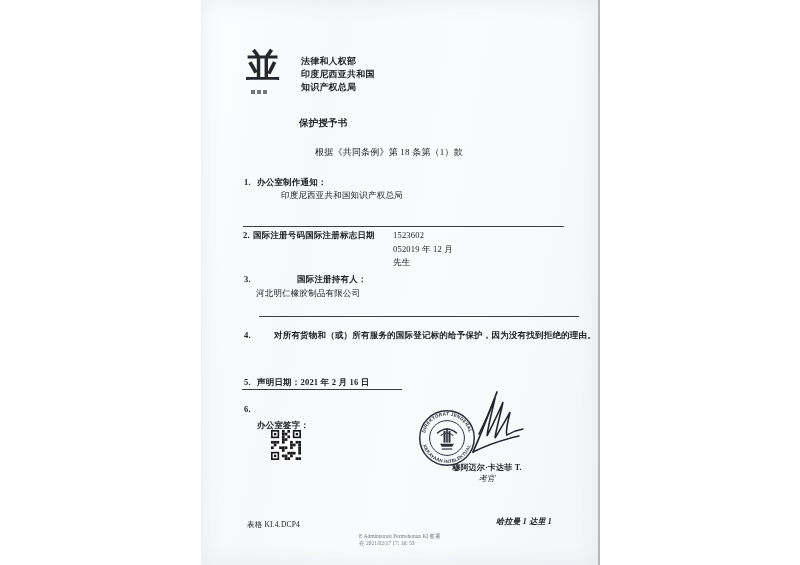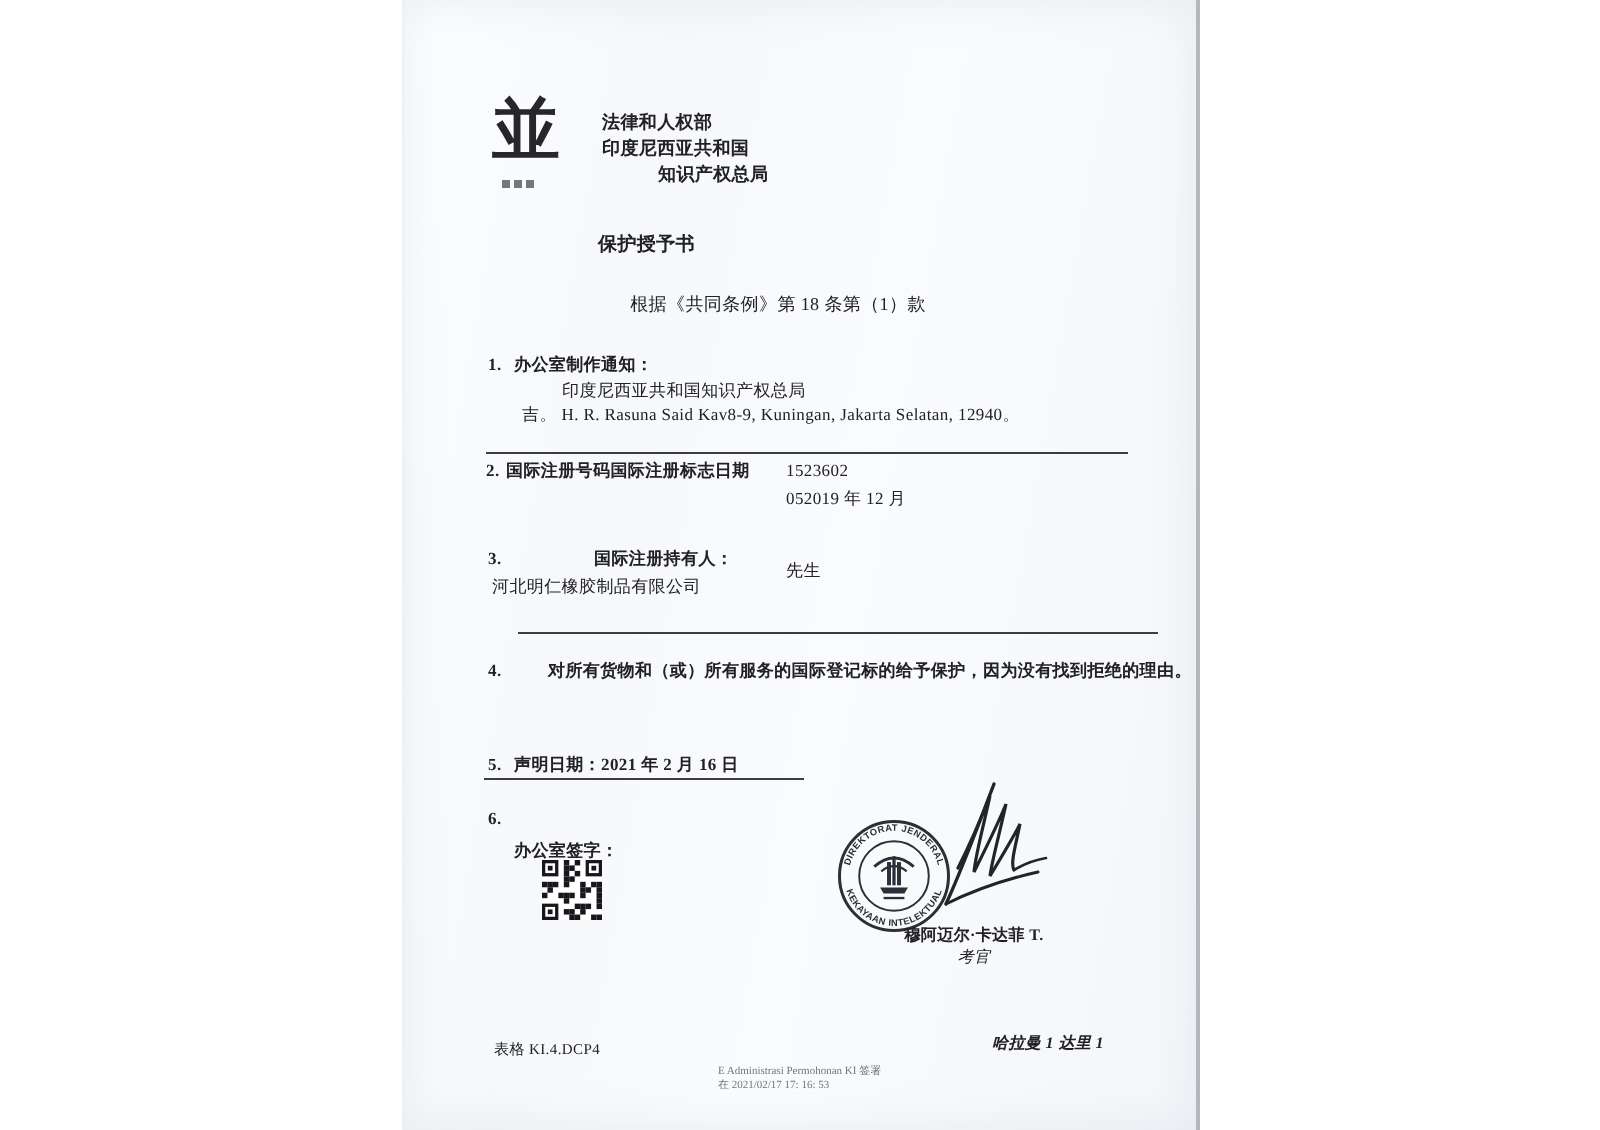--- a/index.html
+++ b/index.html
@@ -26,41 +26,40 @@
 </head>
 <body>
 
 <div class="paper">
 
   <div class="logo-glyph" style="left:44px;top:48px;">並</div>
   <div class="caption-marks" style="left:49px;top:90px;"></div>
 
   <div class="t b" style="left:99px;top:56px;font-size:9px;">法律和人权部</div>
   <div class="t b" style="left:99px;top:69px;font-size:9px;">印度尼西亚共和国</div>
-  <div class="t b" style="left:99px;top:82px;font-size:9px;margin-left:28px;">知识产权总局</div>
+  <div class="t b" style="left:99px;top:82px;font-size:9px;">知识产权总局</div>
 
   <div class="t b" style="left:97px;top:118px;font-size:9.5px;">保护授予书</div>
 
   <div class="t c" style="left:37px;top:147px;width:300px;font-size:9px;text-align:center;">根据《共同条例》第 18 条第（1）款</div>
 
   <div class="t b" style="left:42px;top:177px;">1.</div>
   <div class="t b" style="left:55px;top:177px;">办公室制作通知：</div>
   <div class="t" style="left:59px;top:190px;padding-left:20px;">印度尼西亚共和国知识产权总局</div>
-  <div class="t" style="left:59px;top:202px;">吉。 H. R. Rasuna Said Kav8-9, Kuningan, Jakarta Selatan, 12940。</div>
   <div class="rule" style="left:41px;top:226px;width:321px;"></div>
 
   <div class="t b" style="left:41px;top:230px;">2.</div>
   <div class="t b" style="left:51px;top:230px;">国际注册号码国际注册标志日期</div>
   <div class="t" style="left:191px;top:230px;">1523602</div>
   <div class="t" style="left:191px;top:244px;">052019 年 12 月</div>
-  <div class="t" style="left:191px;top:257px;margin-top:23px;">先生</div>
+  <div class="t" style="left:191px;top:257px;">先生</div>
 
   <div class="t b" style="left:42px;top:274px;">3.</div>
   <div class="t b" style="left:55px;top:274px;margin-left:40px;">国际注册持有人：</div>
-  <div class="t" style="left:44px;top:288px;">河北明仁橡胶制品有限公司</div>
+  <div class="t" style="left:54px;top:288px;">河北明仁橡胶制品有限公司</div>
   <div class="rule" style="left:57px;top:316px;width:320px;"></div>
 
   <div class="t b" style="left:42px;top:330px;">4.</div>
   <div class="t b" style="left:55px;top:330px;margin-left:17px;">对所有货物和（或）所有服务的国际登记标的给予保护，因为没有找到拒绝的理由。</div>
 
   <div class="t b" style="left:42px;top:377px;">5.</div>
   <div class="t b" style="left:55px;top:377px;">声明日期：2021 年 2 月 16 日</div>
   <div class="rule" style="left:40px;top:389px;width:160px;"></div>
 
   <div class="t b" style="left:42px;top:404px;">6.</div>

